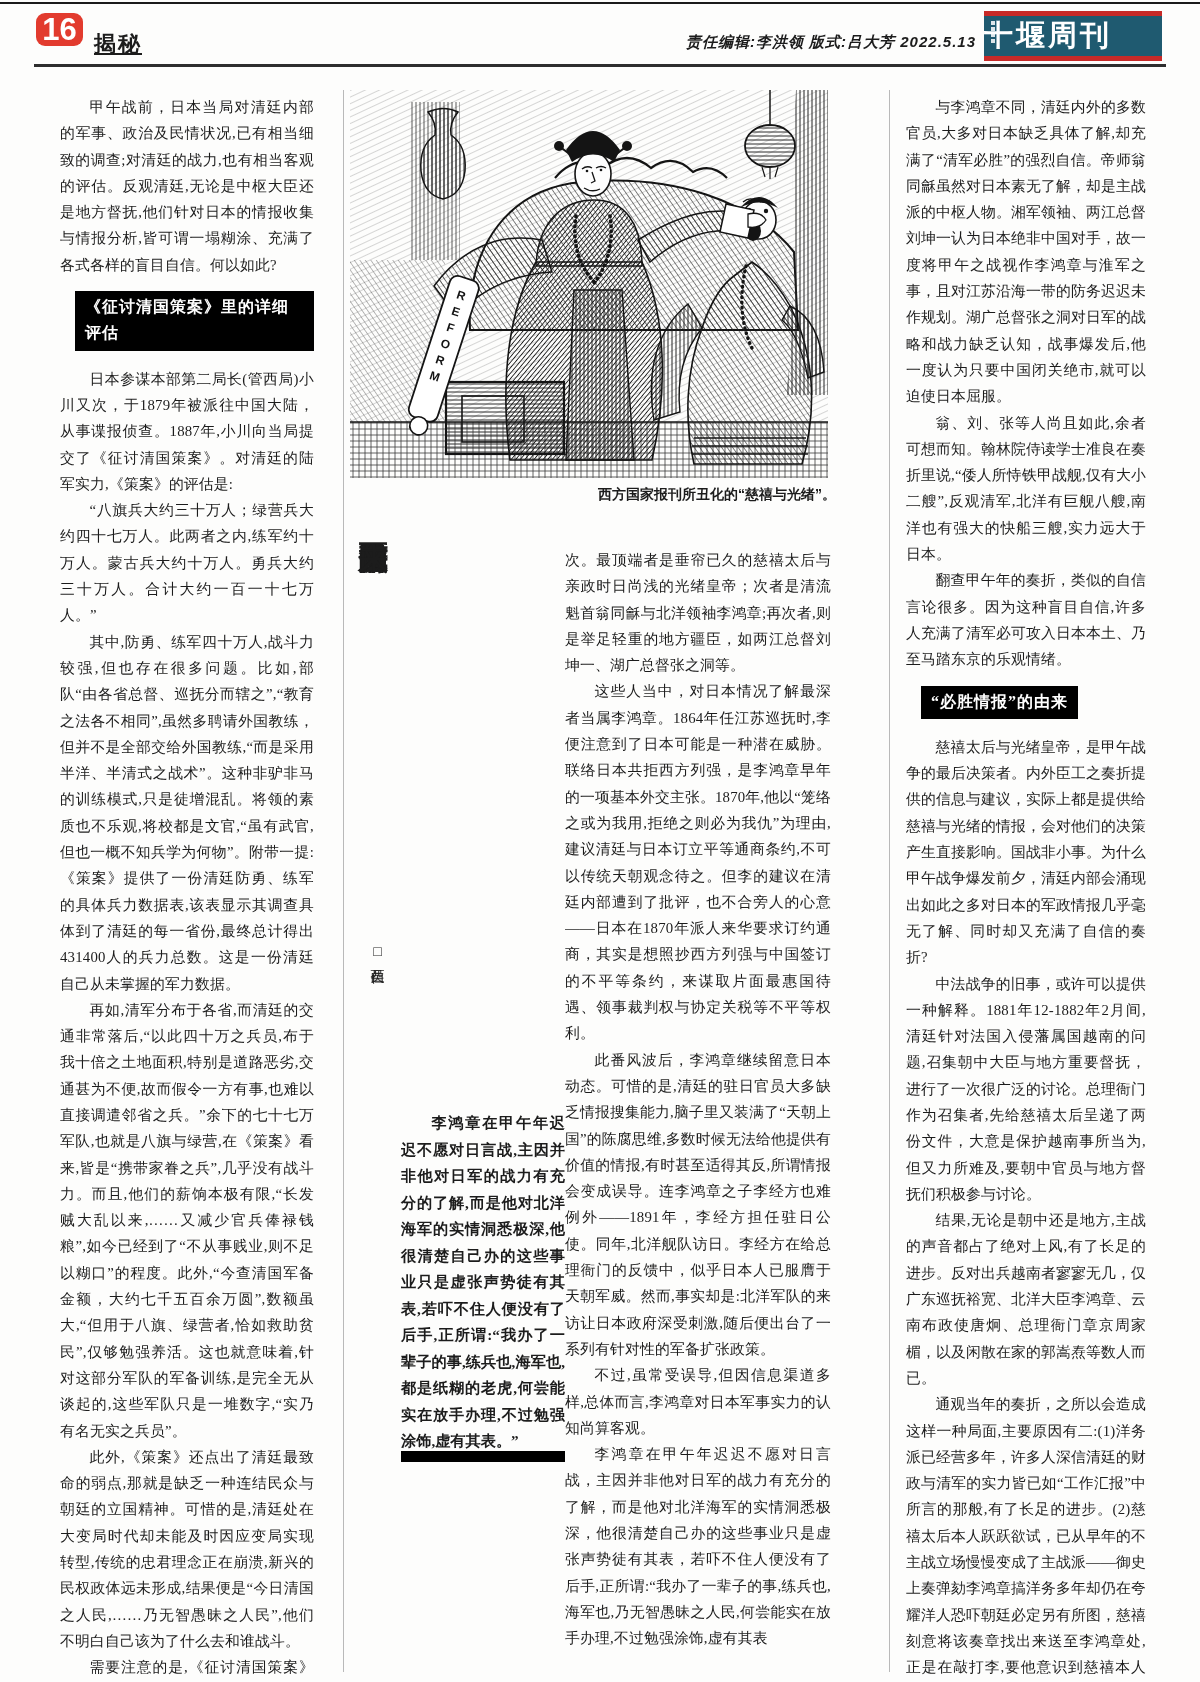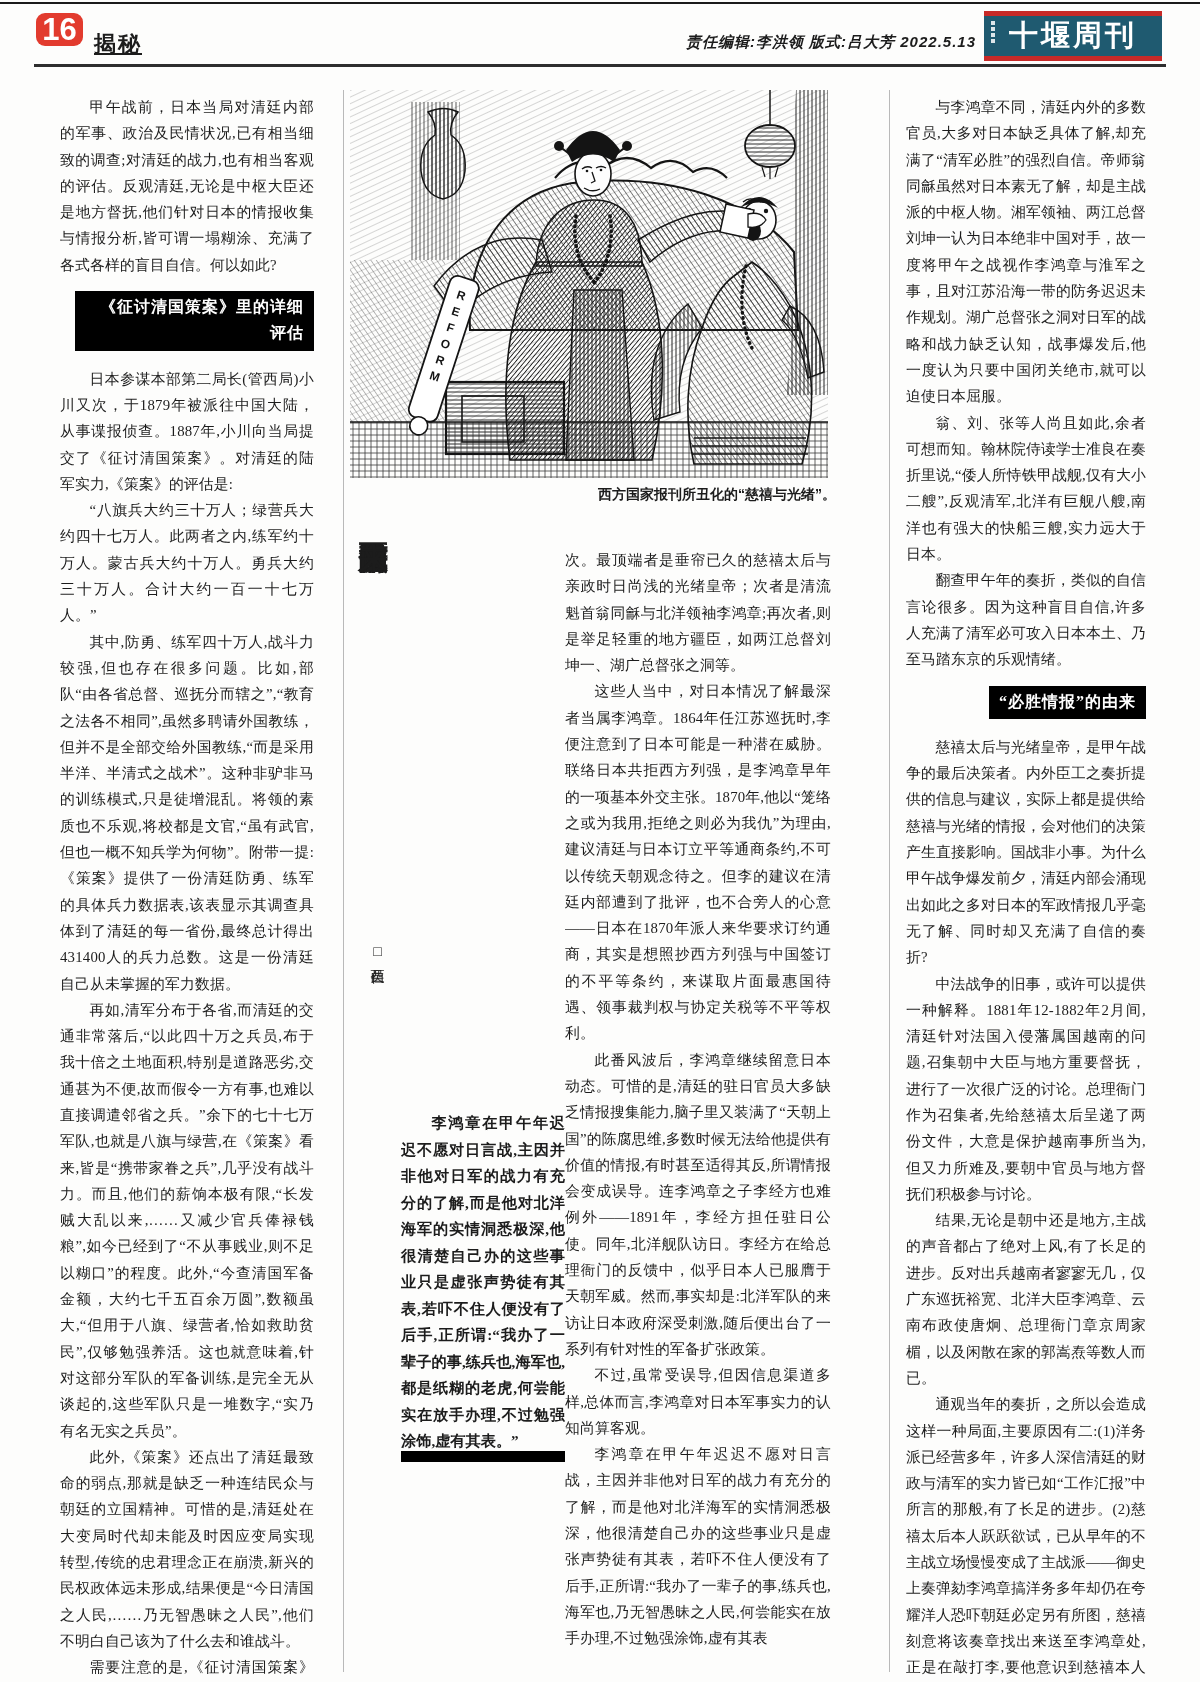--- a/index.html
+++ b/index.html
@@ -8,33 +8,33 @@
   .abs{position:absolute;}
   
   .top-hairline{left:0;top:2px;width:1200px;height:2px;background:#1b1b1b;}
   .pagenum-box{left:36px;top:13px;width:47px;height:33px;background:#e23b2e;border-radius:9px;
     color:#fff;display:flex;align-items:center;justify-content:center;
     font:bold 31px "Liberation Sans",sans-serif;}
   .section-label{left:94px;top:29px;font:bold 22px "Liberation Sans",sans-serif;letter-spacing:2px;text-decoration:underline;}
   .editor-line{right:224px;top:33px;font:bold italic 15px "Liberation Sans",sans-serif;letter-spacing:1px;}
   .masthead{left:984px;top:11px;width:178px;height:40px;background:#1f5a70;
     border-top:5px solid #c72a28;border-bottom:5px solid #c72a28;
-    display:flex;align-items:center;justify-content:center;
+    display:flex;align-items:center;
     color:#fff;font:bold 29px "Liberation Serif",serif;letter-spacing:3px;}
   .mast-marks{position:absolute;left:7px;top:5px;display:flex;flex-direction:column;gap:2px;}
   .mast-marks i{width:4px;height:4px;background:#fff;opacity:.85;}
   .header-rule{left:34px;top:64px;width:1132px;height:3px;background:#2e2e2e;}
   
   .vdiv{width:1px;background:#b9b9b9;top:90px;height:1582px;}
   .divA{left:343px;} .divB{left:889px;}
   
   .tcol{font-size:14.8px;line-height:26.3px;text-align:justify;letter-spacing:.2px;overflow:hidden;}
   .tcol p{margin:0;text-indent:2em;}
   .tcol p.ni{text-indent:0;}
-  .hrow{text-align:right;margin:13px 0 15px;padding-left:15px;}
+  .hrow{text-align:left;margin:13px 0 15px;padding-left:15px;}
   .chead{background:#000;color:#fff;font-weight:bold;font-size:16px;
     padding:3px 10px 4px;letter-spacing:1px;display:inline-block;}
   .col1{left:60px;top:94px;width:254px;height:1586px;}
   .col3{left:565px;top:547px;width:266px;height:1161px;}
   .col4{left:906px;top:94px;width:240px;height:1586px;}
   
   .illus{left:350px;top:90px;width:478px;height:388px;}
   .illus svg{display:block;width:100%;height:100%;}
   .caption{left:560px;top:486px;width:276px;text-align:right;
     font:bold 14px "Liberation Sans",sans-serif;}

